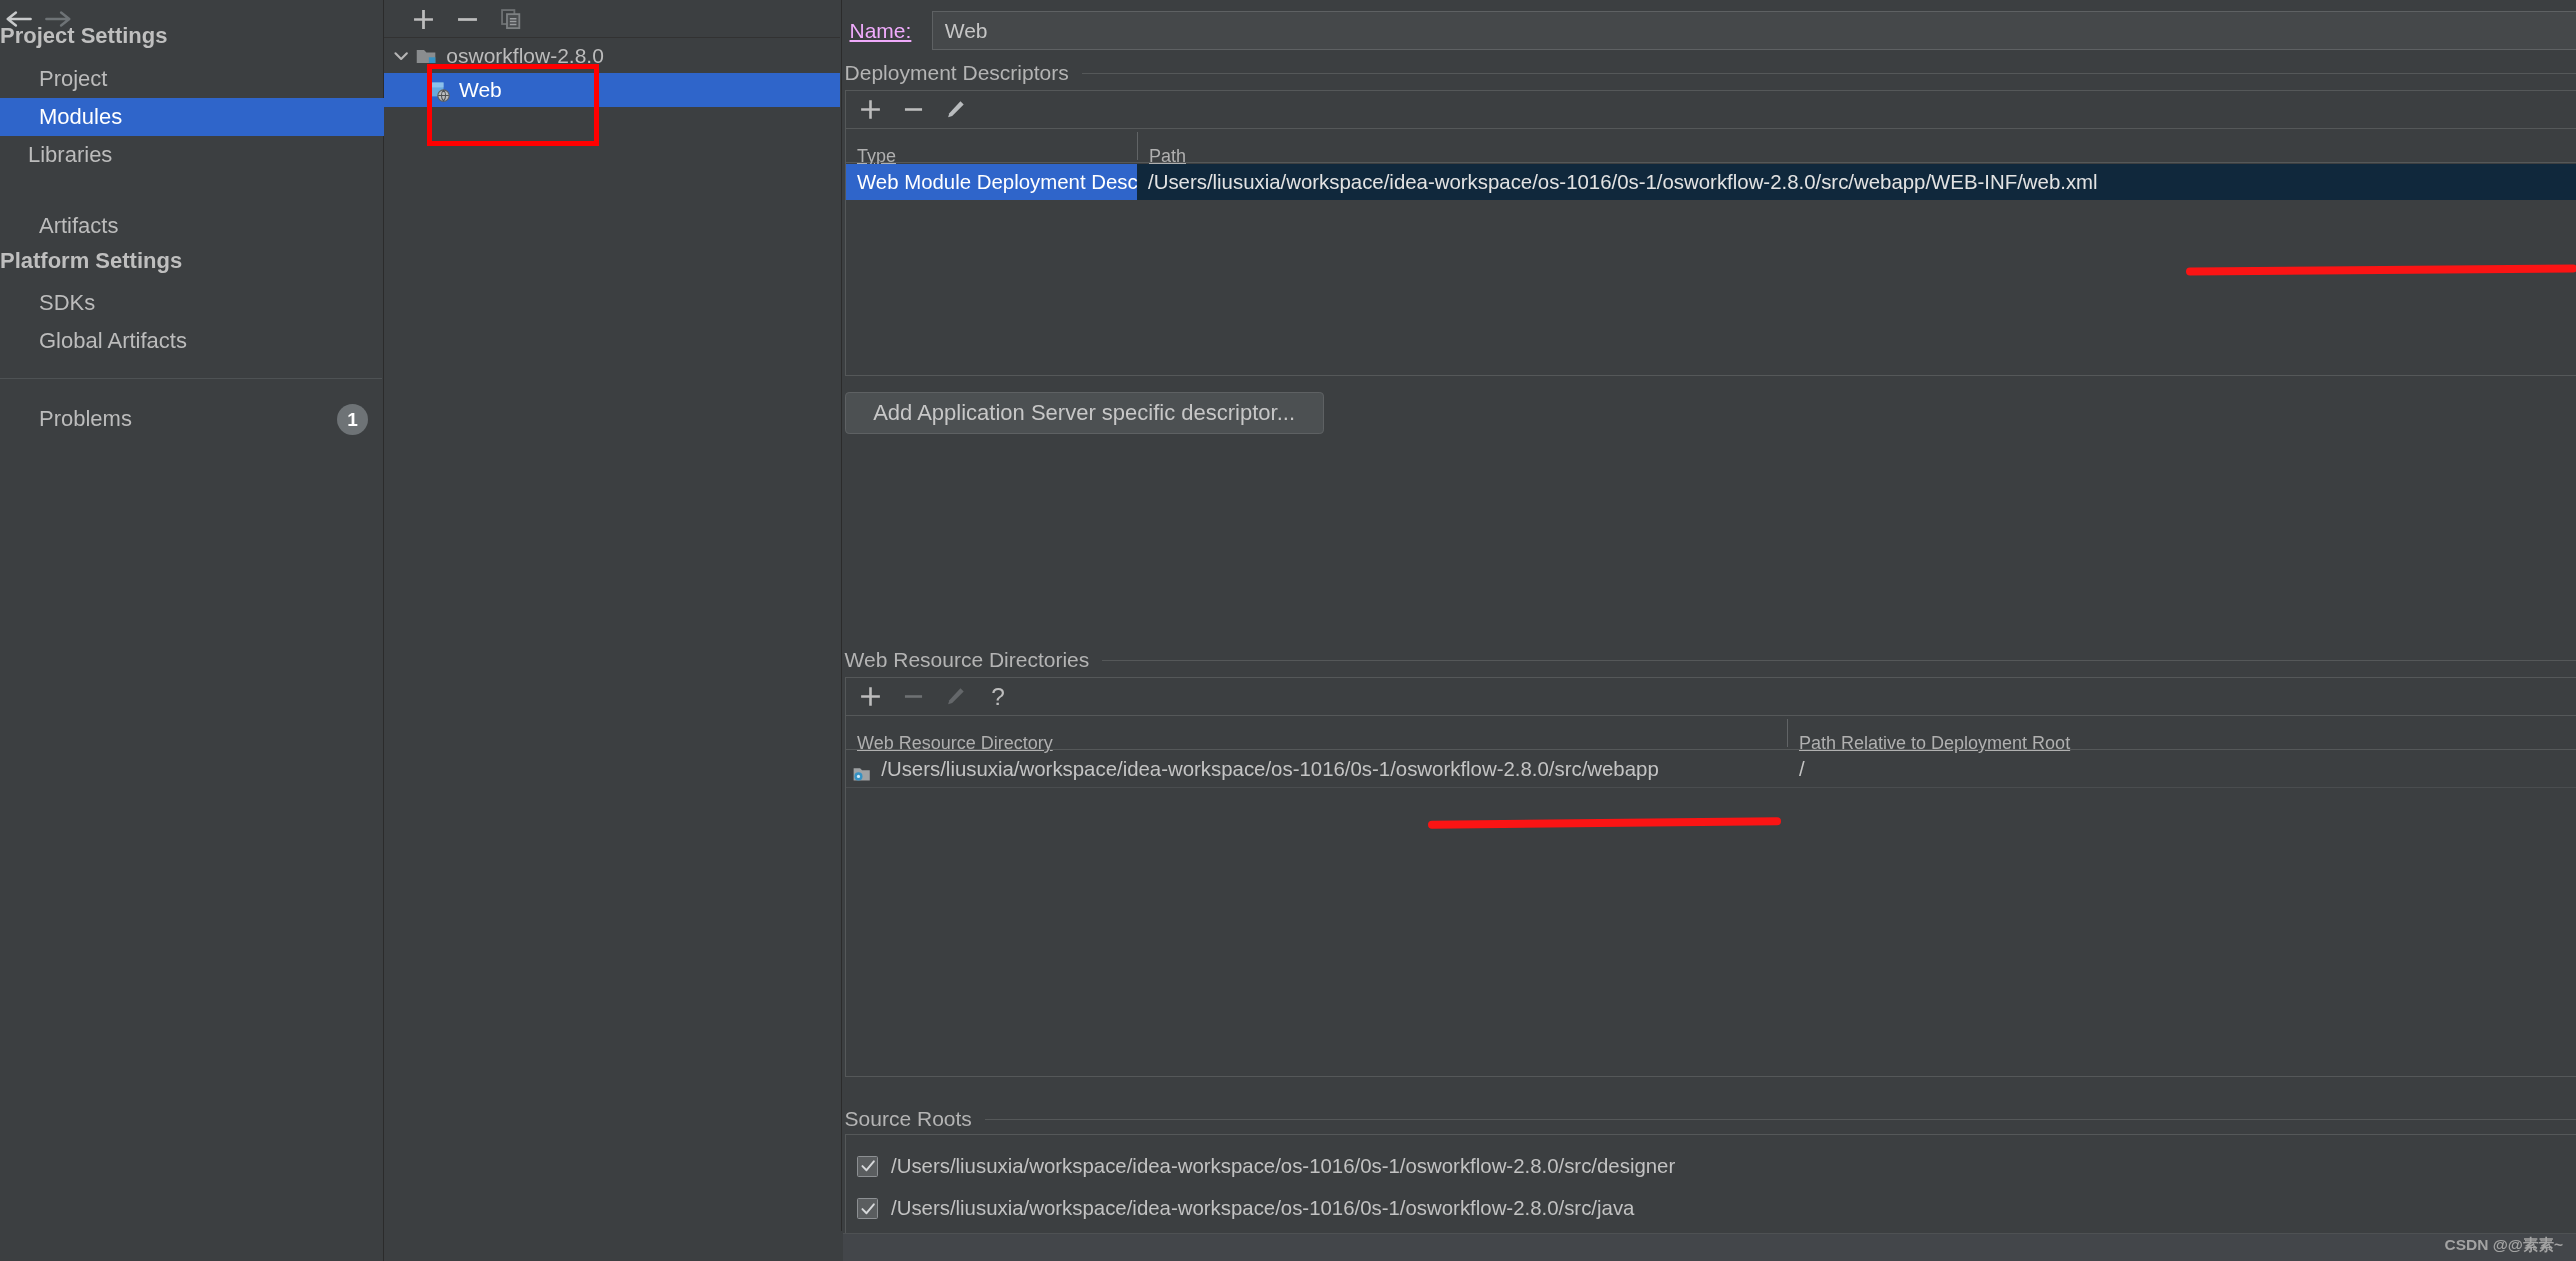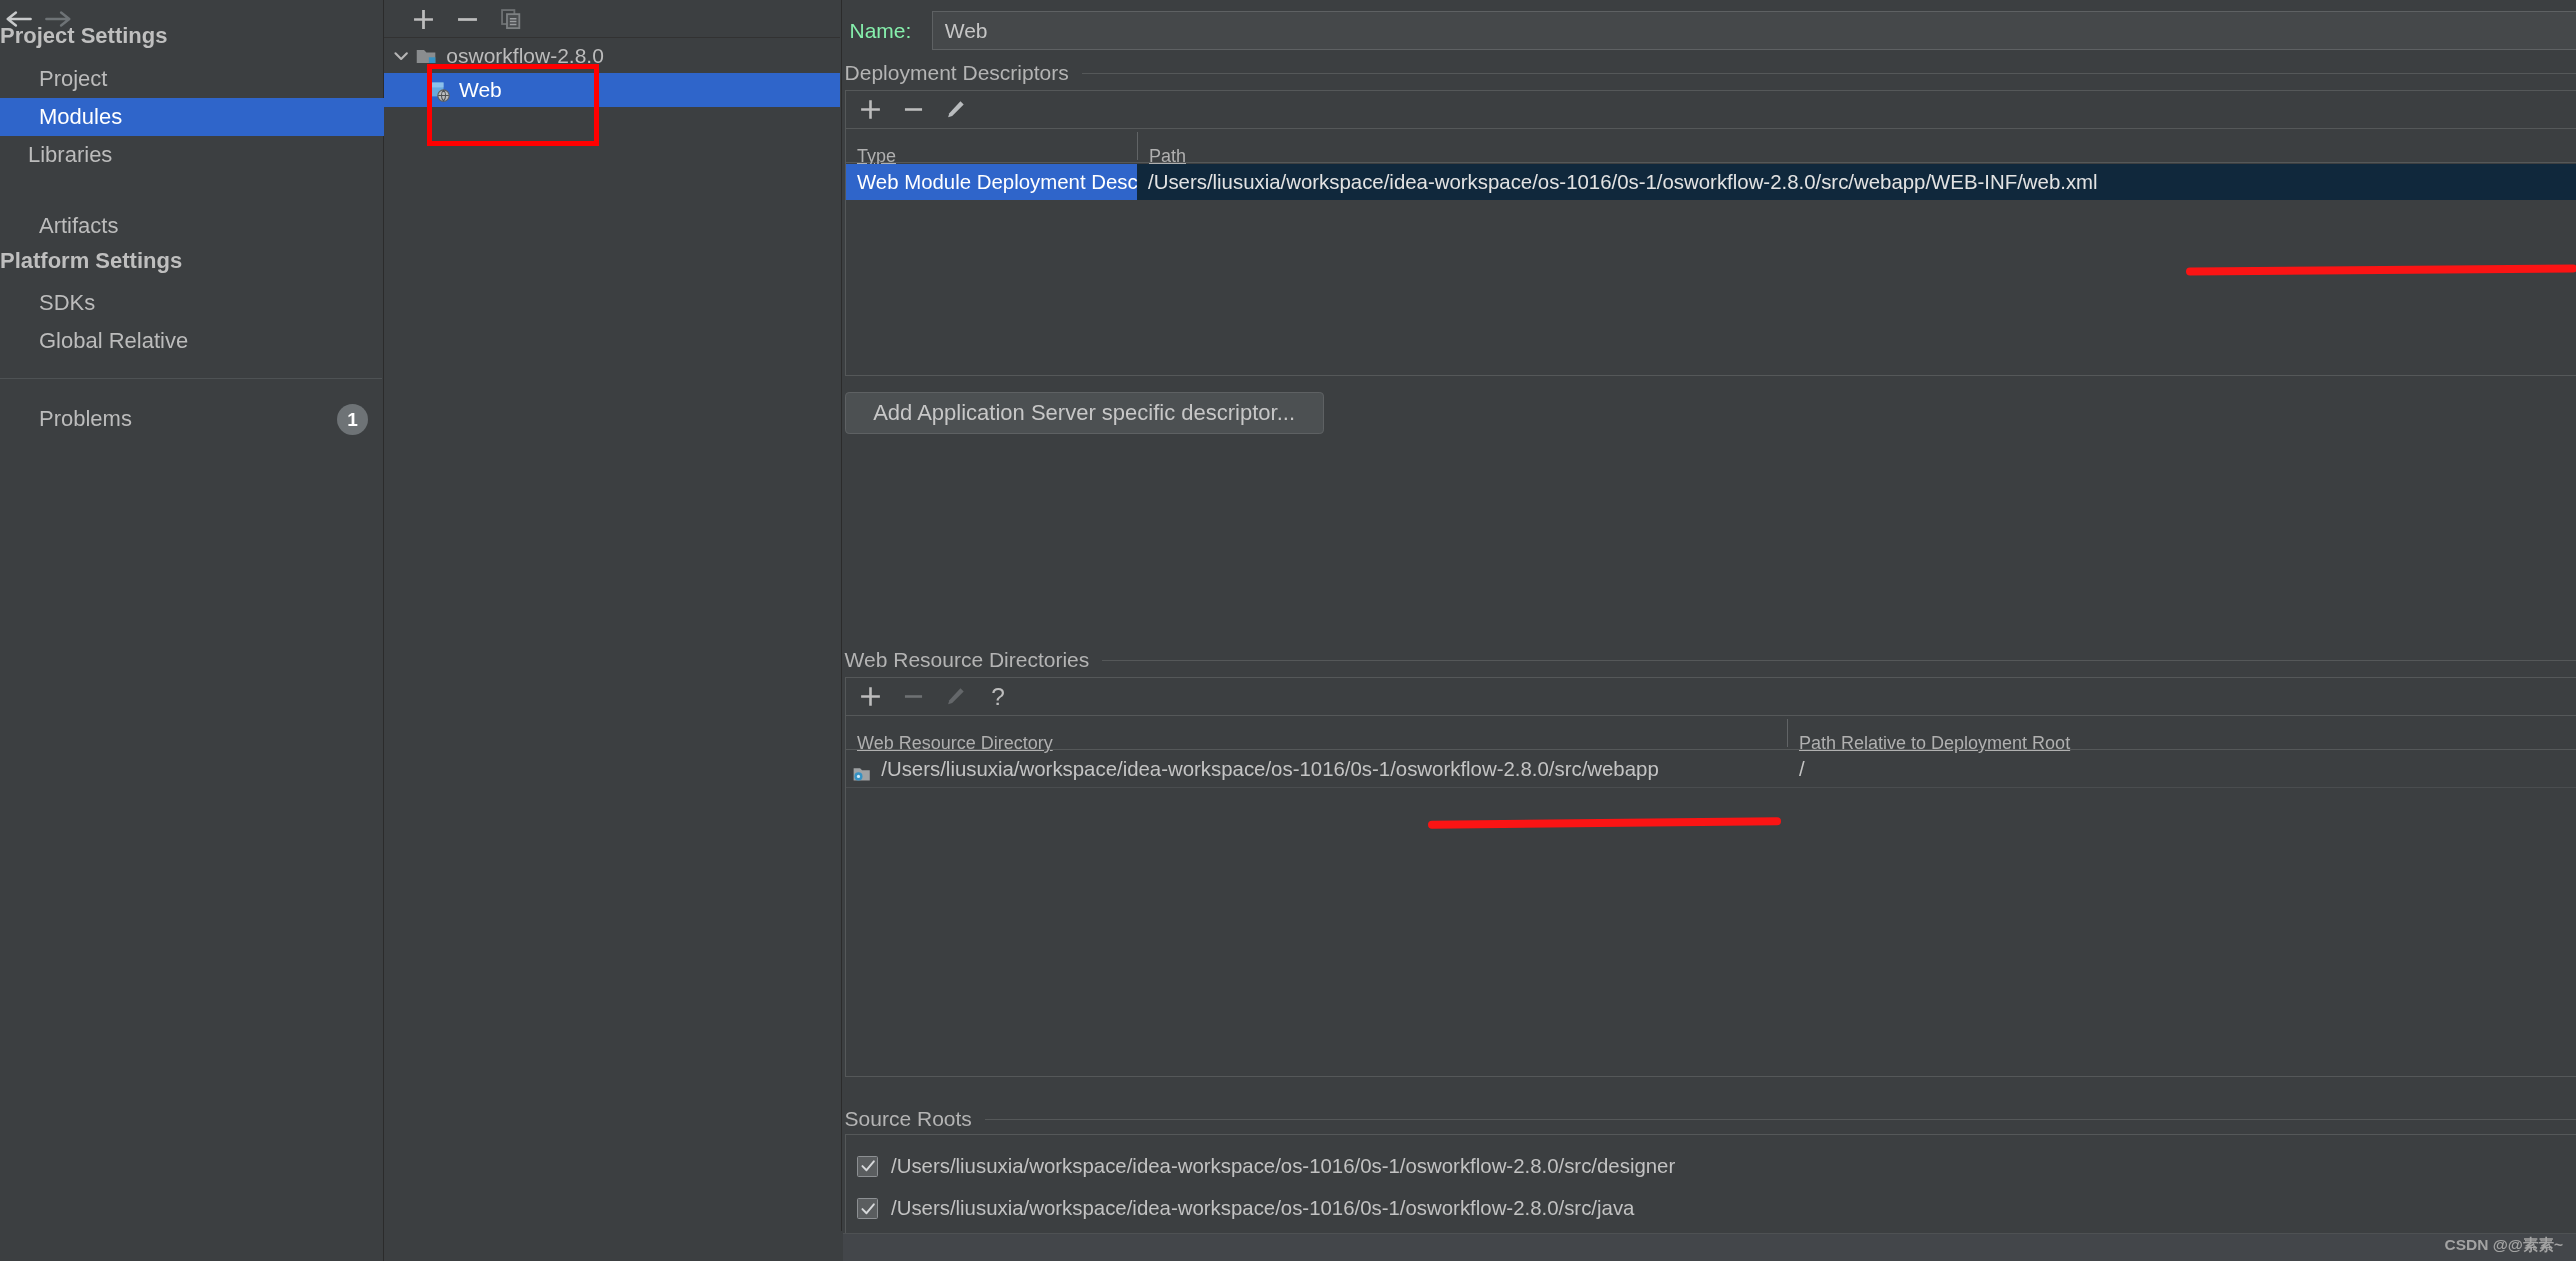--- a/index.html
+++ b/index.html
@@ -161,23 +161,24 @@
   }
   .name-row {
     position: absolute;
     left: 0; top: 9.8px;
     height: 42px;
     display: flex;
     align-items: center;
   }
   .name-label {
     font-size: 21px;
-    color: #86efac;
+    color: #f0abfc;
     margin-left: 6.5px;
     margin-right: 21px;
+    text-decoration: underline;
   }
   .name-field {
     width: 1674px;
     height: 39px;
     background: #45484a;
     border: 0.8px solid #5e6163;
     box-sizing: border-box;
     color: #c6c6c6;
     font-size: 21px;
     font-family: "Liberation Sans", sans-serif;
@@ -385,21 +386,21 @@
     <div class="side-item" style="top:207px;">
       <span>Artifacts</span>
     </div>
 
     <div class="side-section" style="top:248px;">Platform Settings</div>
 
     <div class="side-item" style="top:284px;">
       <span>SDKs</span>
     </div>
     <div class="side-item" style="top:322px;">
-      <span>Global Relative</span>
+      <span>Global Artifacts</span>
     </div>
 
     <div class="side-divider" style="top:378px;"></div>
 
     <div class="side-item" style="top:400px;">
       <span>Problems</span>
     </div>
     <div class="side-badge" style="left:337px;top:404px;">1</div>
   </div>
 

